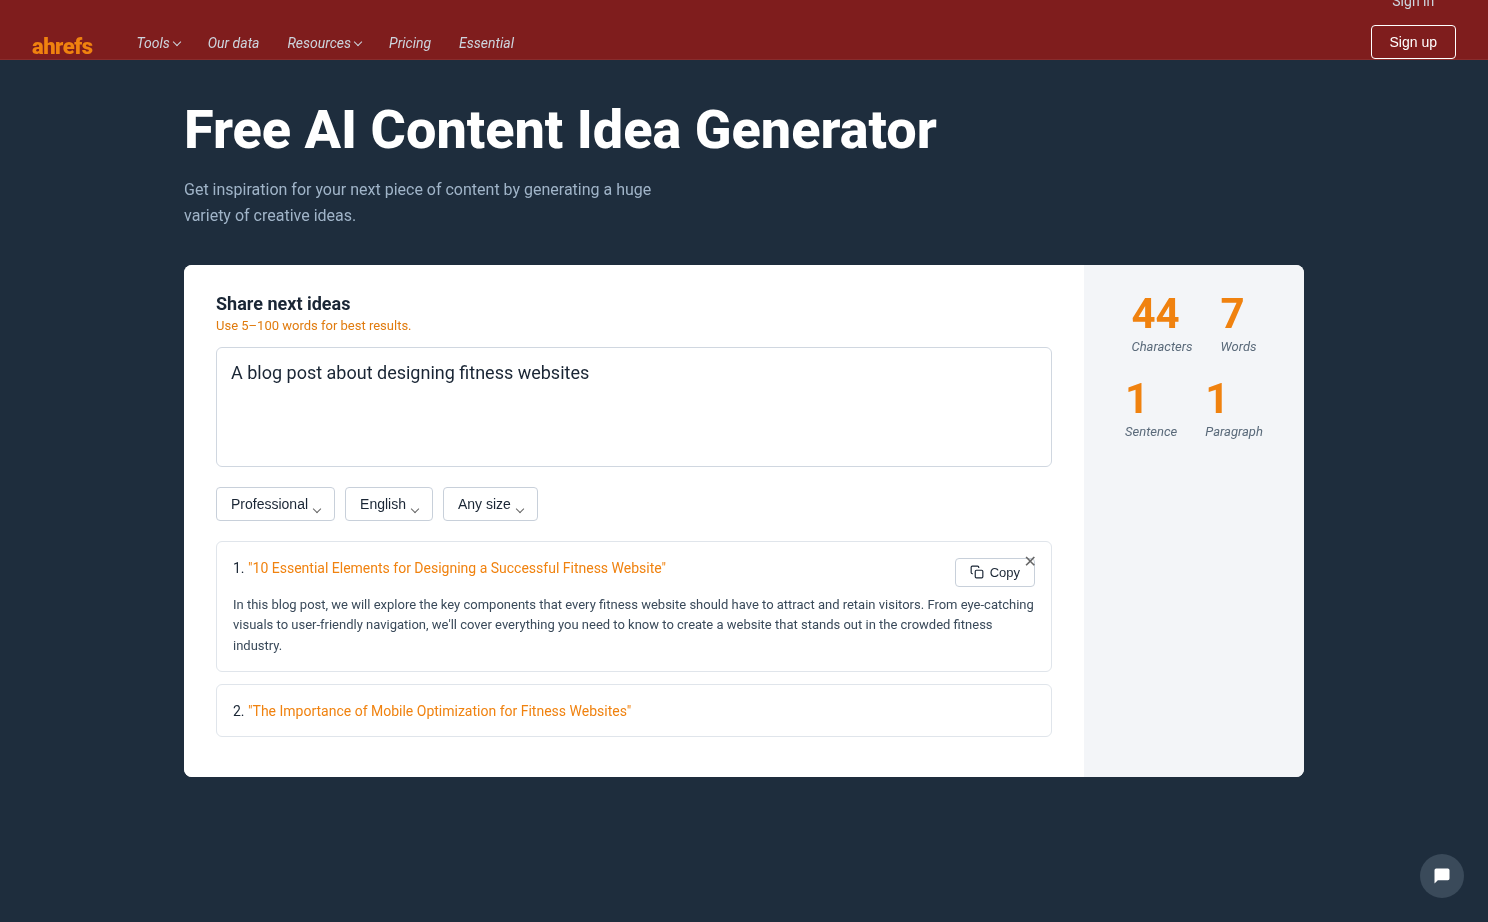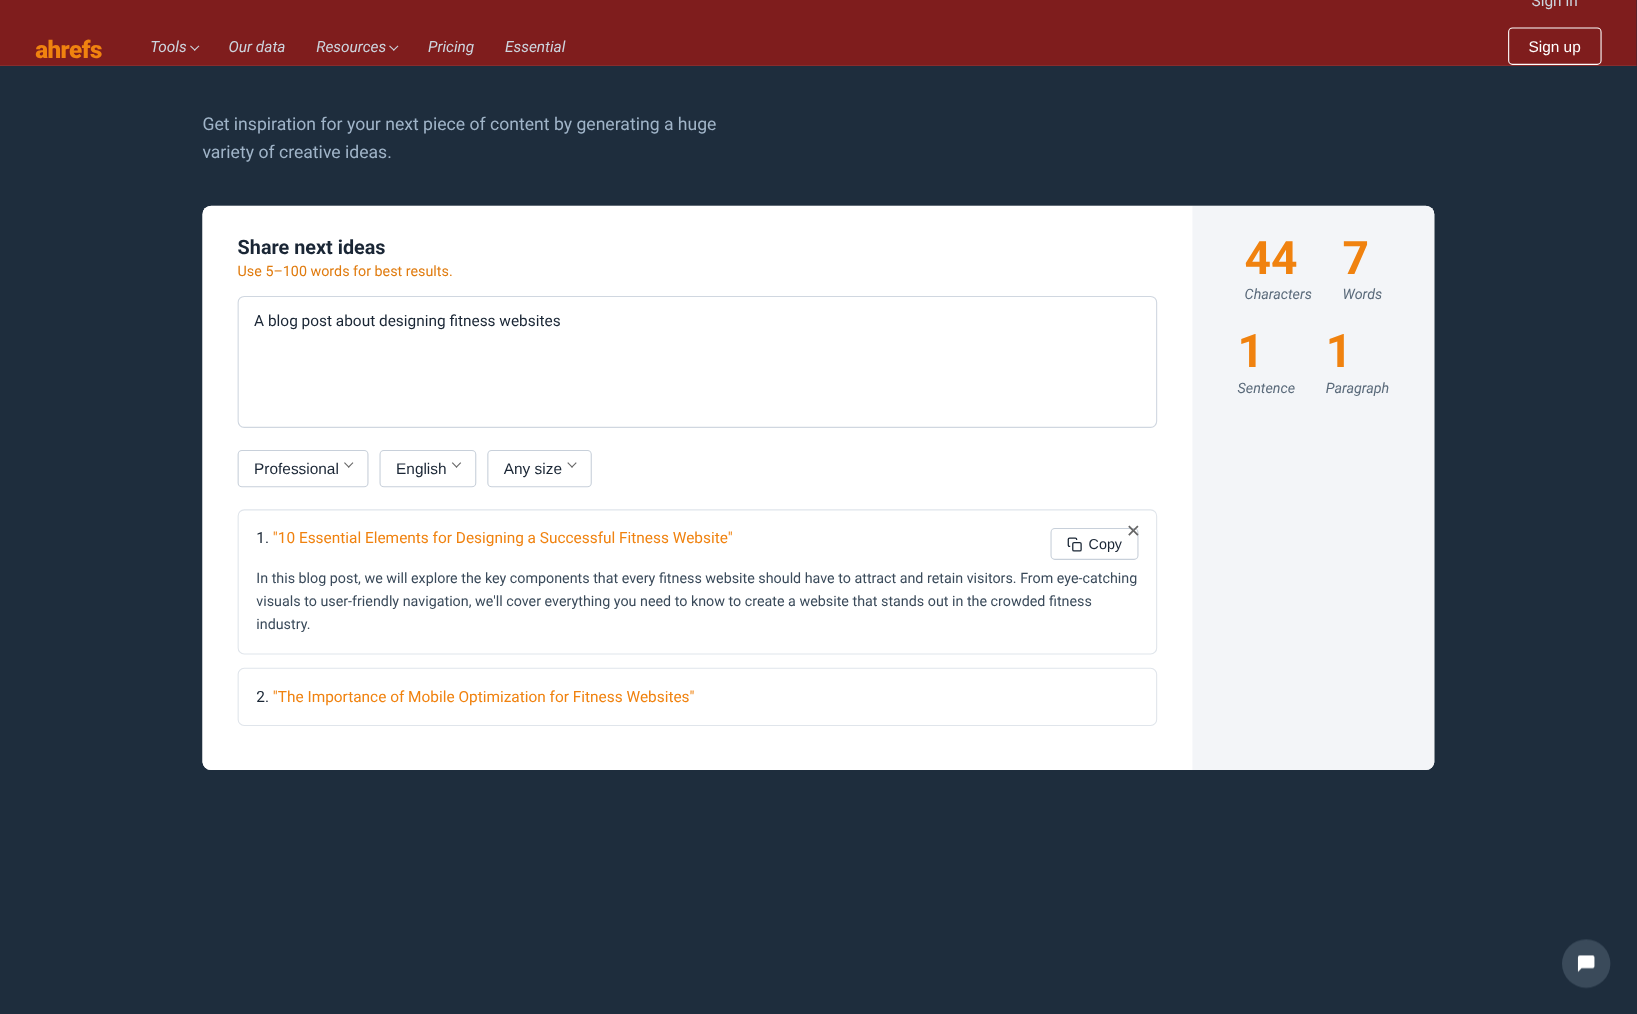--- a/index.html
+++ b/index.html
@@ -145,38 +145,38 @@
       font-size: 13px;
       color: #e07b0e;
       margin-bottom: 14px;
     }
     .idea-textarea {
       width: 100%;
       height: 120px;
       border: 1.5px solid #d0d7e0;
       border-radius: 6px;
       padding: 14px;
-      font-size: 14px;
+      font-size: 18px;
       color: #1a2635;
       font-family: inherit;
       resize: none;
       outline: none;
     }
 
     
     .controls-row {
       display: flex;
       align-items: center;
       gap: 10px;
       margin-top: 16px;
       flex-wrap: wrap;
     }
     .dropdown-btn {
       display: flex;
-      align-items: flex-start;
+      align-items: flex-end;
       gap: 6px;
       padding: 8px 14px;
       border: 1.5px solid #c8d0da;
       border-radius: 4px;
       background: #fff;
       font-size: 14px;
       color: #1a2635;
       cursor: pointer;
     }
     .dropdown-btn .chev {
@@ -330,20 +330,21 @@
       <line x1="2" y1="12" x2="22" y2="12"></line>
     </svg>
     <span class="sign-in">Sign in</span>
     <button class="sign-up">Sign up</button>
   </div>
 </nav>
 
 <div class="main-content">
 
 
+  <h1 class="hero-title">Free AI Content Idea Generator</h1>
   <p class="hero-subtitle">Get inspiration for your next piece of content by generating a huge variety of creative ideas.</p>
 
   <div class="tool-container">
 
     <div class="tool-left">
       <div class="share-title">Share next ideas</div>
       <div class="share-hint">Use 5–100 words for best results.</div>
       <textarea class="idea-textarea" style="">A blog post about designing fitness websites</textarea>
 
       

